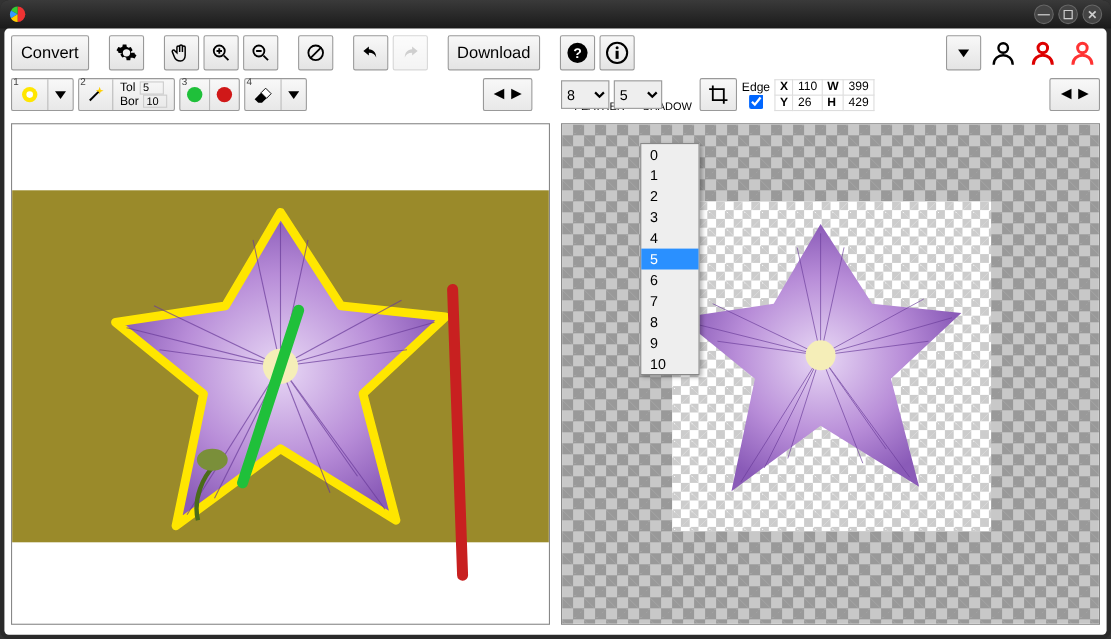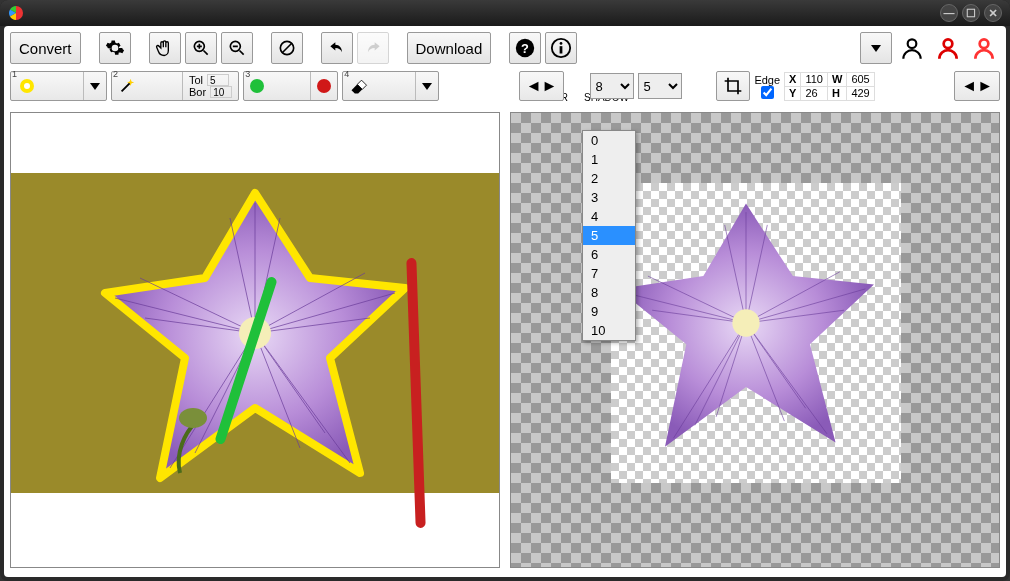--- a/index.html
+++ b/index.html
@@ -21,21 +21,21 @@
   .btn svg { display: block; }
   .gap { width: 10px; }
   .gap-big { flex:1; }
 
   .person { width: 32px; height:32px; display:flex;align-items:center;justify-content:center;}
   .person svg{display:block}
 
   .toolbar2 { display: flex; align-items: center; gap: 4px; height: 36px; margin-top: 2px; position: relative; }
   .seg { display:flex; align-items:center; border:1px solid #999; border-radius:2px; height:30px; background: linear-gradient(#f8f8f8,#e8e8e8); }
   .seg .cell { padding:0 6px; display:flex; align-items:center; justify-content:center; height:100%; }
-  .seg .cell + .cell { border-left:1px solid #bbb;margin-left:40px; }
+  .seg .cell + .cell { border-left:1px solid #bbb; }
   .num-badge { position:absolute; top:-2px; left:2px; font-size:9px; color:#444; }
   .seg-wrap { position:relative; }
 
   .dot { width:14px; height:14px; border-radius:50%; }
   
   .tolbox { font-size:11px; line-height:12px; }
   .tolbox .row{display:flex; gap:4px;}
   .tolbox .val{border:1px solid #ccc; padding:0 2px; width:22px; height:12px; font-size:10px;}
   .lbl-feather{ position:absolute; left:518px; top:66px; font-size:10px;}
   .lbl-shadow{ position:absolute; left:580px; top:66px; font-size:10px;}
@@ -302,21 +302,21 @@
         <input type="checkbox" checked="" style="">
       </div>
 
       <div class="coord">
         <table>
           <tbody>
               <tr>
                 <td class="k">X</td>
                 <td>110</td>
                 <td class="k">W</td>
-                <td>605</td>
+                <td>399</td>
               </tr>
           <tr>
                 <td class="k">Y</td>
                 <td>26</td>
                 <td class="k">H</td>
                 <td>429</td>
               </tr>
         </tbody>
           </table>
       </div>

